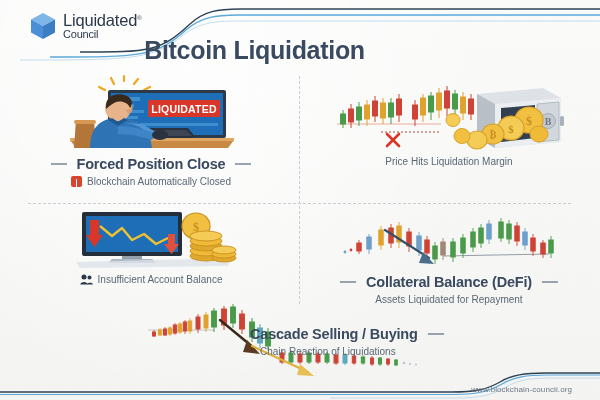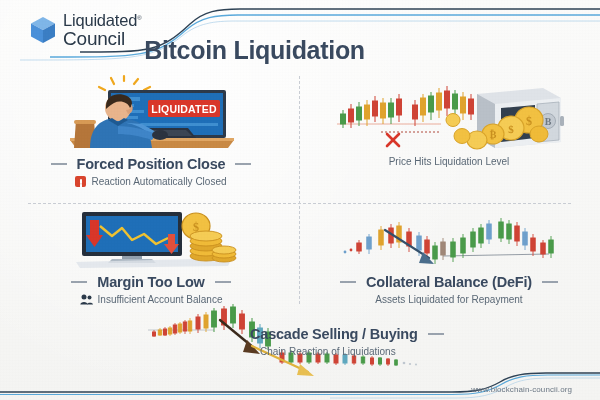--- a/index.html
+++ b/index.html
@@ -26,21 +26,21 @@
     pointer-events:none;
   }
 
   
   .header { position:absolute; top:0; left:0; width:600px; height:58px; }
   .logo-wrap { position:absolute; left:30px; top:12px; display:flex; align-items:center; gap:7px; }
   .cube { width:26px; height:28px; position:relative; flex:none; }
   .logo-text { line-height:1.02; }
   .logo-l1 { font-size:16.5px; font-weight:400; color:#2b3a4a; letter-spacing:-.2px; position:relative; }
   .logo-l1 .reg { font-size:6px; vertical-align:super; color:#2b3a4a; }
-  .logo-l2 { font-size:19px; font-weight:400; color:#2b3a4a; letter-spacing:-.2px; }
+  .logo-l2 { font-size:11px; font-weight:400; color:#2b3a4a; letter-spacing:-.2px; }
   .header-swoosh { position:absolute; right:0; top:0; width:520px; height:58px; }
 
   
   .page-title {
     position:absolute; top:36px; left:0; width:509px;
     text-align:center;
     font-size:25px; font-weight:bold; color:#3a4a60;
     letter-spacing:-.3px;
   }
 
@@ -196,21 +196,21 @@
     </div>
     <div class="p-title">
       <span class="rule"></span>
       <span>Forced Position Close</span>
       <span class="rule"></span>
     </div>
     <div class="p-sub">
       <span class="warn-icon">
           <i></i>
         </span>
-      <span>Reaction Automatically Closed</span>
+      <span>Blockchain Automatically Closed</span>
     </div>
   </div>
 
   <div class="panel p2">
     <div class="art">
       <svg width="240" height="76" viewBox="0 0 240 76">
 
         <line x1="8" y1="48" x2="112" y2="48" stroke="#e07a5f" stroke-width="1" opacity=".6"></line>
 
         <g stroke-linecap="butt">
@@ -284,21 +284,21 @@
           <ellipse cx="164" cy="58" rx="11" ry="10" fill="#f2c142" stroke="#d9a42a" stroke-width="1.2"></ellipse>
           <text x="164" y="62" font-family="Liberation Serif, serif" font-size="10" font-weight="bold" fill="#c9901f" text-anchor="middle">₿</text>
           <ellipse cx="148" cy="64" rx="10" ry="9" fill="#f5cc55" stroke="#d9a42a" stroke-width="1.2"></ellipse>
           <ellipse cx="133" cy="60" rx="8" ry="7.5" fill="#f2c142" stroke="#d9a42a" stroke-width="1"></ellipse>
           <ellipse cx="124" cy="44" rx="7" ry="6.5" fill="#f5cc55" stroke="#d9a42a" stroke-width="1"></ellipse>
           <ellipse cx="210" cy="58" rx="9" ry="8" fill="#f0bb38" stroke="#d9a42a" stroke-width="1"></ellipse>
         </g>
       </svg>
     </div>
     <div class="p-sub">
-      <span>Price Hits Liquidation Level</span>
+      <span>Price Hits Liquidation Margin</span>
     </div>
   </div>
 
   <div class="panel p3">
     <div class="art small">
       <svg width="190" height="62" viewBox="0 0 190 62">
 
         <rect x="26" y="4" width="100" height="44" rx="2" fill="#252f3c"></rect>
         <rect x="30" y="8" width="92" height="36" fill="#1f6fb8"></rect>
 
@@ -327,25 +327,20 @@
           <ellipse cx="150" cy="48" rx="16" ry="5" fill="#e0a82c"></ellipse>
           <ellipse cx="150" cy="43" rx="16" ry="5" fill="#f0bb38"></ellipse>
           <ellipse cx="150" cy="38" rx="16" ry="5" fill="#e0a82c"></ellipse>
           <ellipse cx="150" cy="33" rx="16" ry="5" fill="#f0bb38"></ellipse>
           <ellipse cx="150" cy="28" rx="16" ry="5" fill="#f5cc55"></ellipse>
           <ellipse cx="168" cy="50" rx="12" ry="4" fill="#e0a82c"></ellipse>
           <ellipse cx="168" cy="46" rx="12" ry="4" fill="#f0bb38"></ellipse>
           <ellipse cx="168" cy="42" rx="12" ry="4" fill="#f5cc55"></ellipse>
         </g>
       </svg>
-    </div>
-    <div class="p-title">
-      <span class="rule"></span>
-      <span>Margin Too Low</span>
-      <span class="rule"></span>
     </div>
     <div class="p-sub">
       <span class="users-icon">
         <svg viewBox="0 0 13 11" width="13" height="11">
           <circle cx="4" cy="3" r="2.5" fill="#2b3a4a"></circle>
           <circle cx="9.5" cy="3.5" r="2" fill="#2b3a4a"></circle>
           <path d="M0.3 10.5 C 0.3 7, 7.7 7, 7.7 10.5 Z" fill="#2b3a4a"></path>
           <path d="M7 10.5 C 7 8, 13 8, 13 10.5 Z" fill="#2b3a4a"></path>
         </svg>
       </span>

